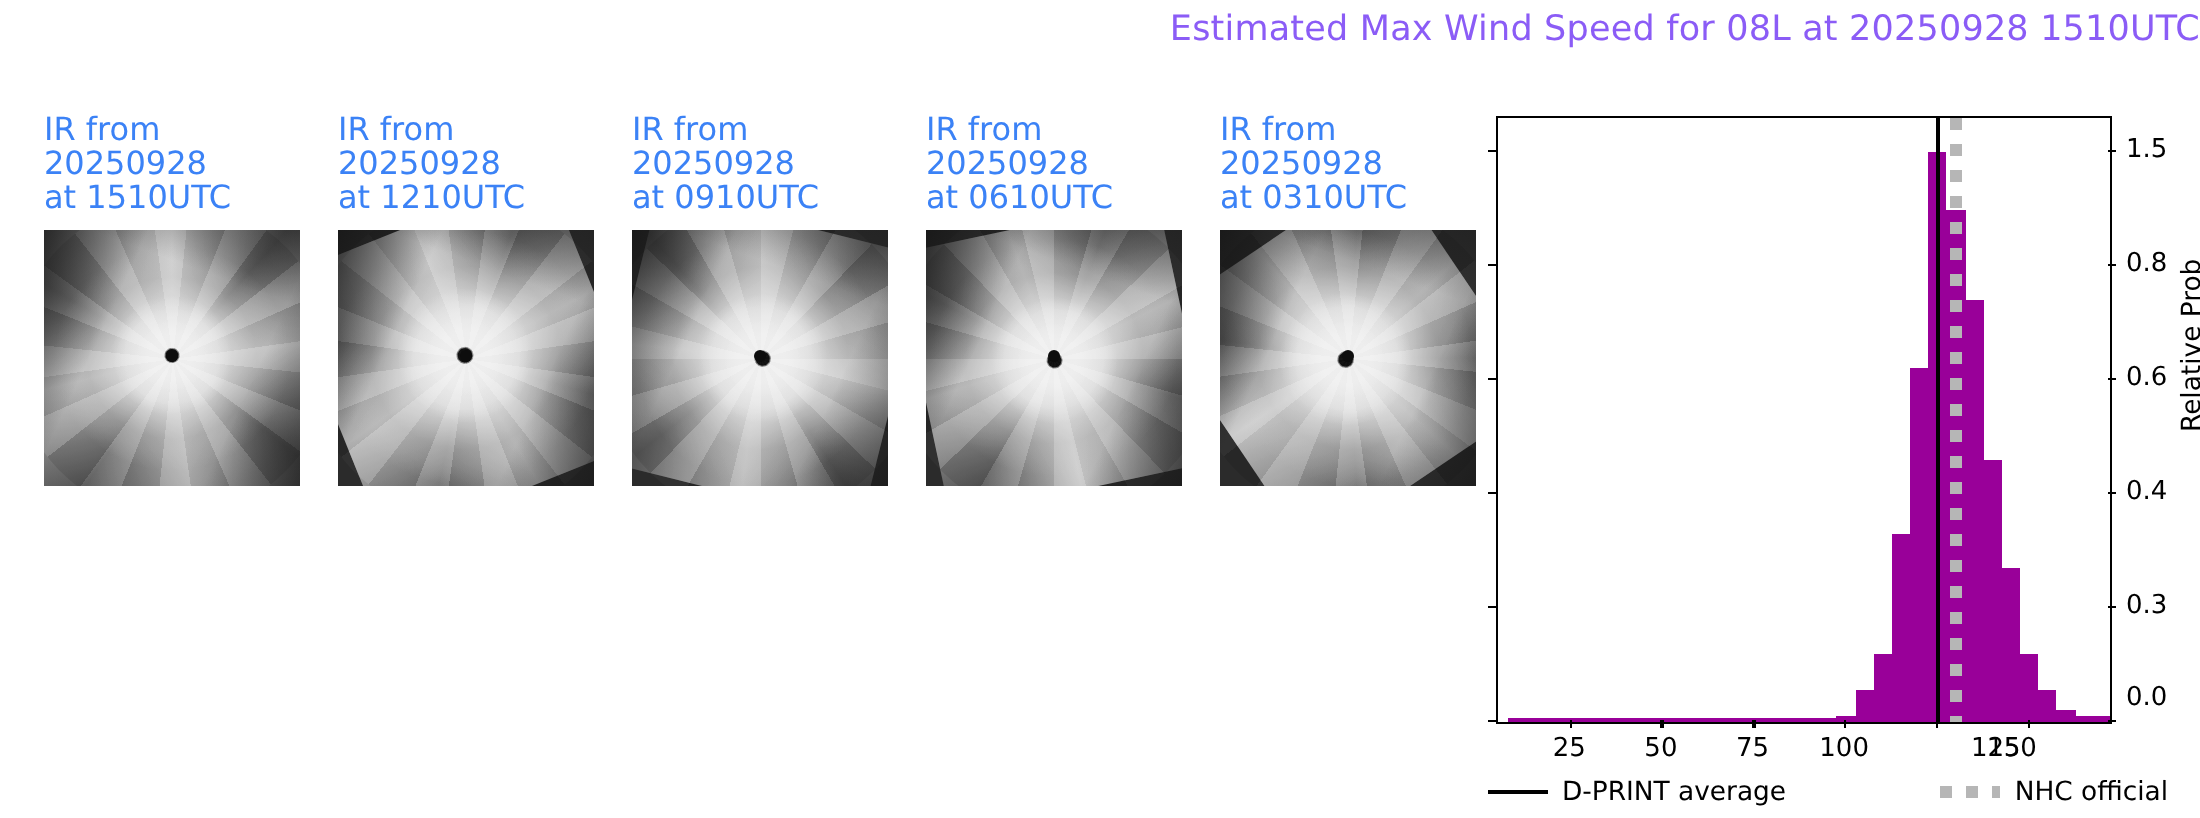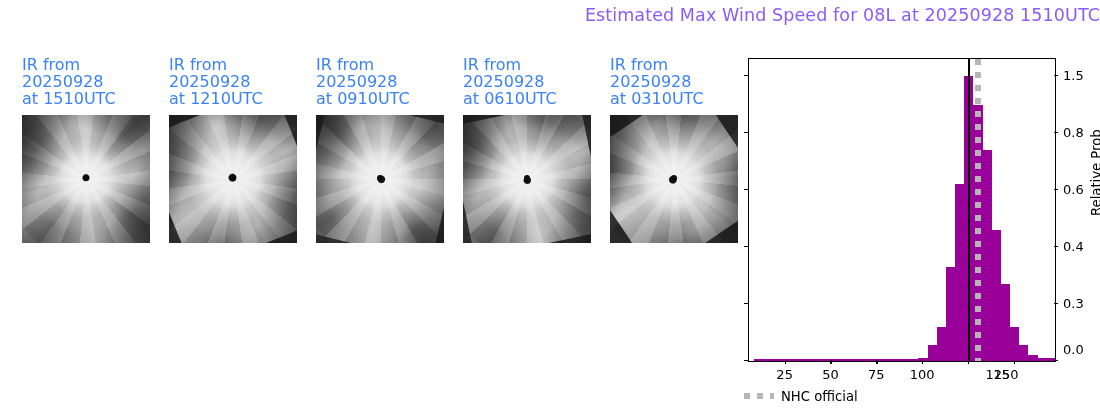--- a/index.html
+++ b/index.html
@@ -357,16 +357,20 @@
     <div class="tick-y left" style="position: absolute; top: 102.075px; left: 4px; right: auto;"></div>
     <div class="tick-y right" style="position: absolute; top: 102.075px; left: 314px; right: auto;"></div>
     <div class="tick-y-label" style="position: absolute; left: 323px; right: auto; top: 102.075px; transform: translateY(-50%);">0.8</div>
     <div class="tick-y left" style="position: absolute; top: 45.0943px; left: 4px; right: auto;"></div>
     <div class="tick-y right" style="position: absolute; top: 45.0943px; left: 314px; right: auto;"></div>
     <div class="tick-y-label" style="position: absolute; left: 323px; right: auto; top: 45.0943px; transform: translateY(-50%);">1.5</div>
   </div>
 
 <div id="legend">
   <div class="legend-entry">
+    <span class="legend-swatch-solid"></span>
+    <span>D-PRINT average</span>
+  </div>
+  <div class="legend-entry">
     <span class="legend-swatch-dotted"></span>
     <span>NHC official</span>
   </div>
 </div>
 
 </body></html>

